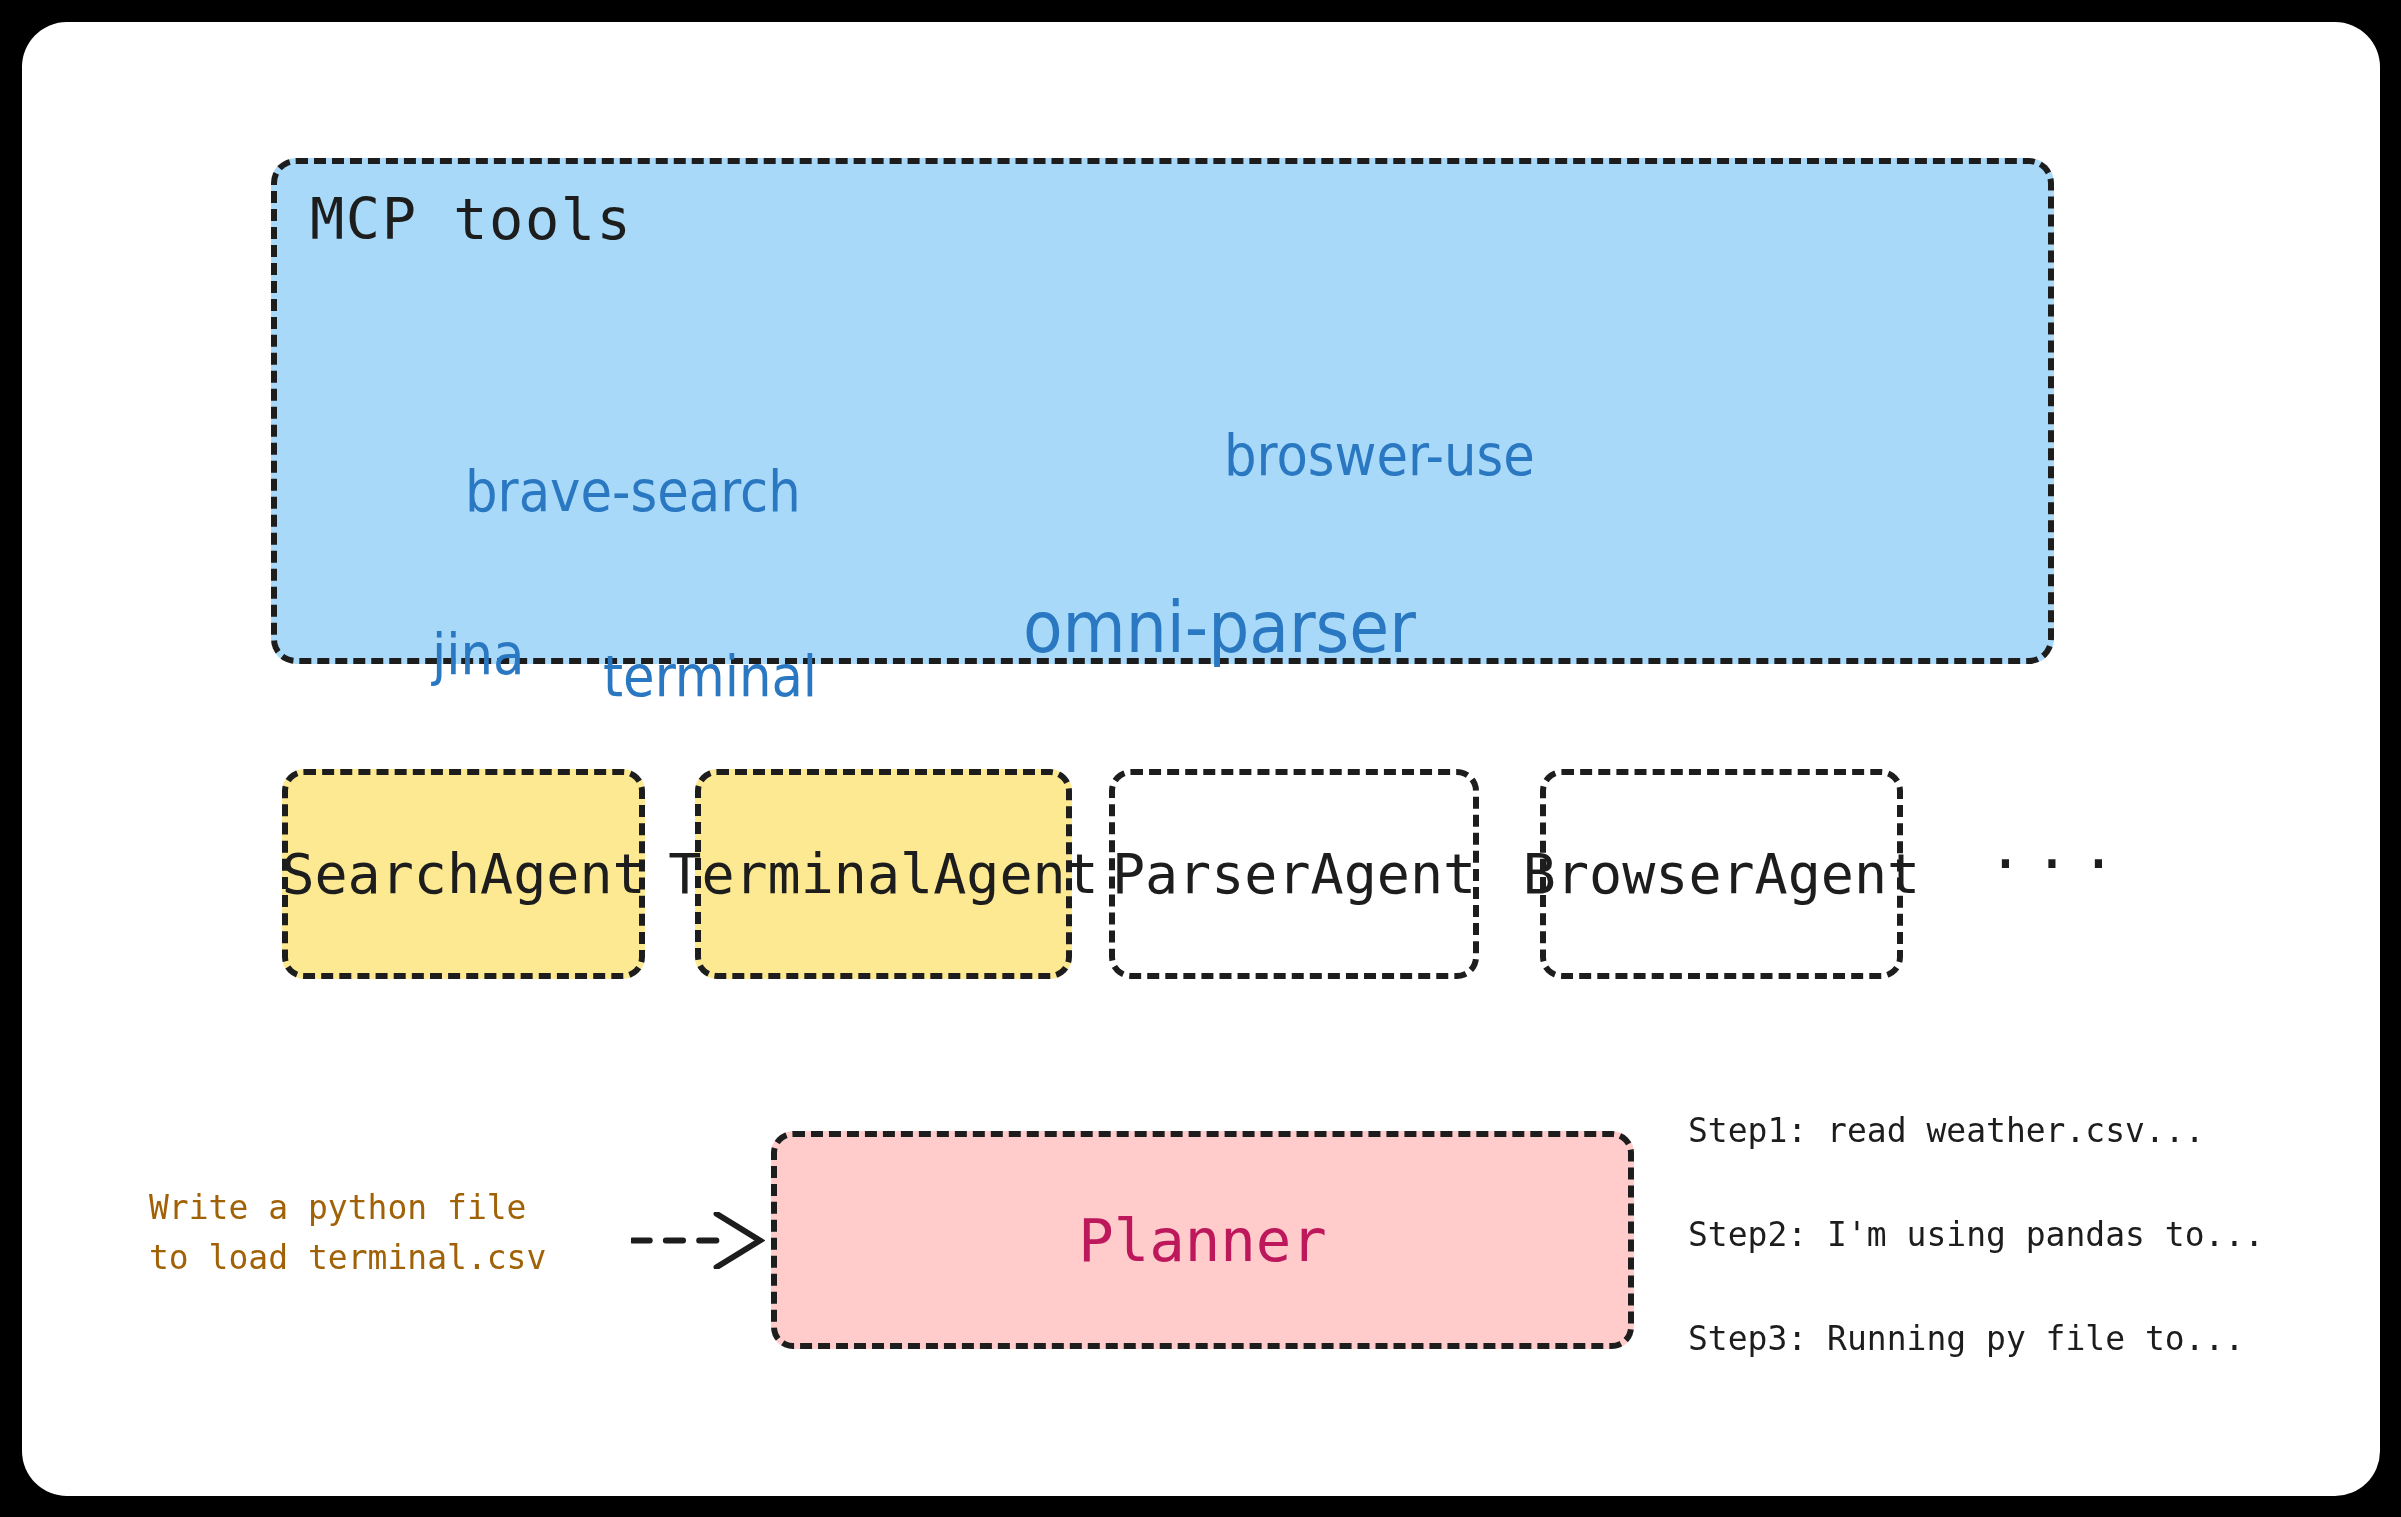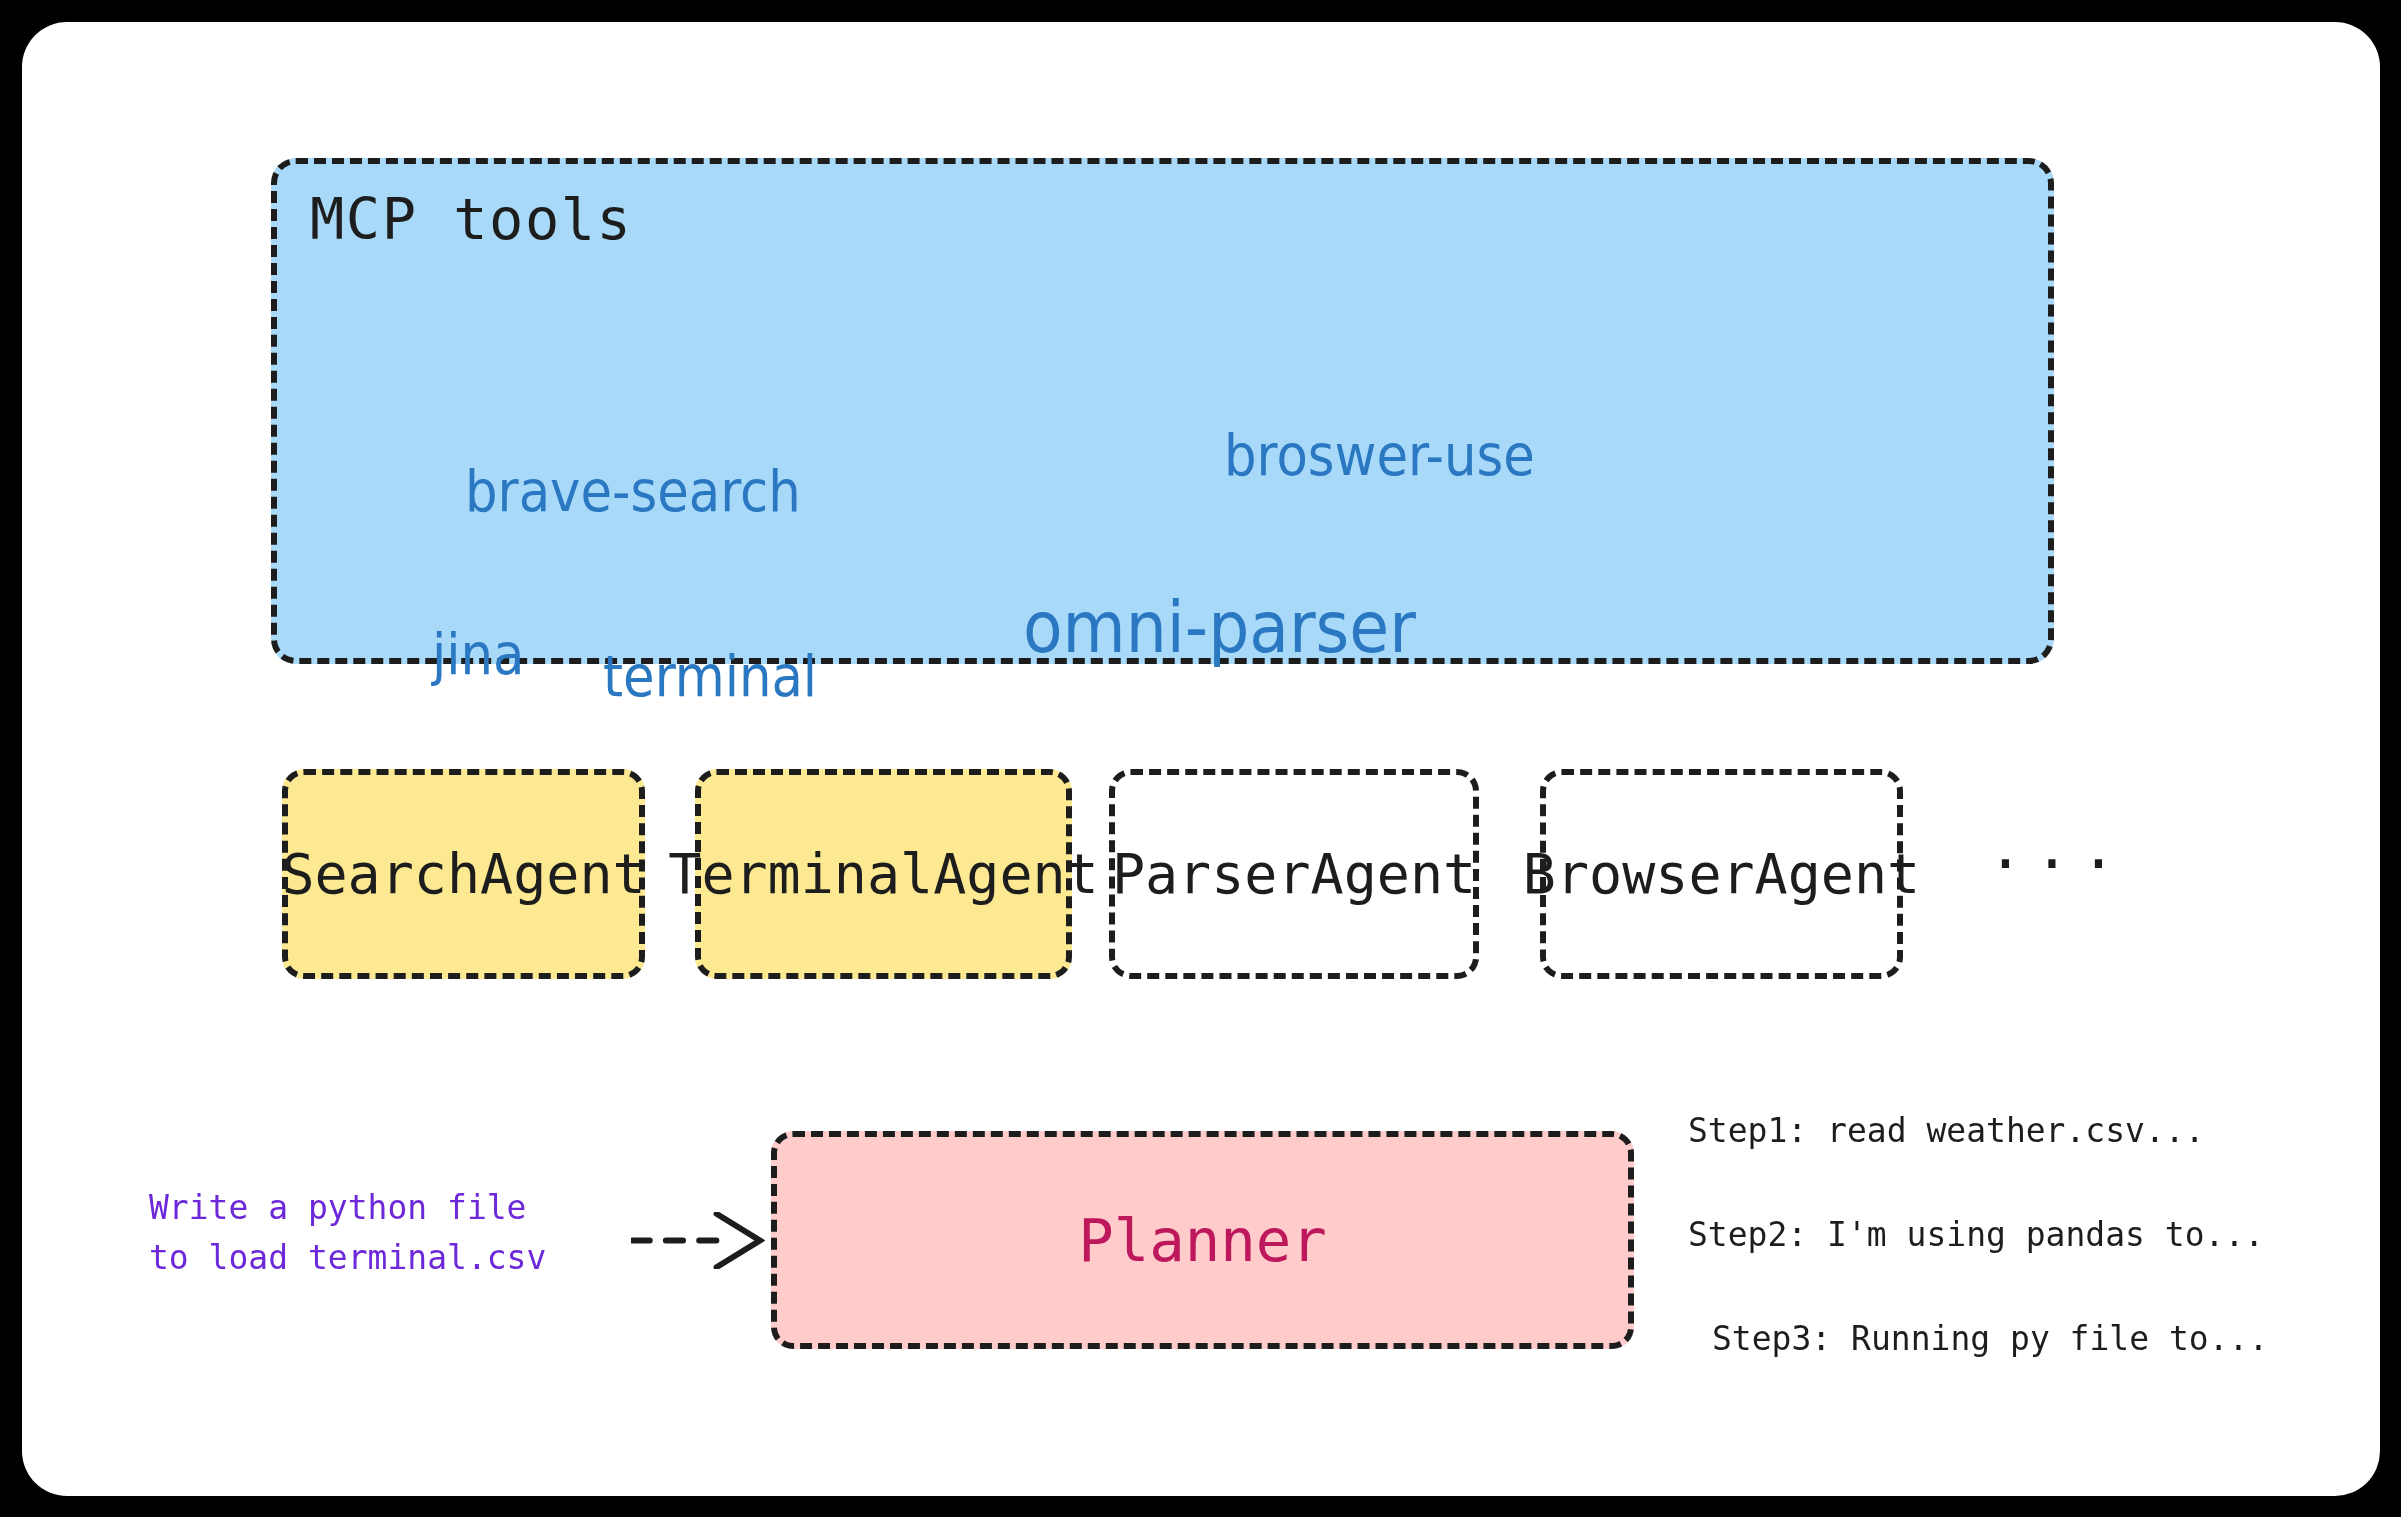--- a/index.html
+++ b/index.html
@@ -95,21 +95,21 @@
     line-height: 1;
   }
 
   
   #prompt-text {
     position: absolute;
     left: 127px;
     top: 1161px;
     font-size: 33px;
     line-height: 1.52;
-    color: #6d28d9;
+    color: #a16207;
     white-space: nowrap;
     letter-spacing: 0px;
   }
 
   #prompt-arrow {
     position: absolute;
     left: 609px;
     top: 1190px;
     width: 134px;
     height: 57px;
@@ -140,21 +140,21 @@
     left: 1666px;
     top: 1092px;
     color: #1d1d1d;
   }
   .step-line {
     font-size: 33px;
     line-height: 1;
     margin-bottom: 71px;
     white-space: nowrap;
   }
-  .step-line:last-child { margin-bottom: 0; margin-left: 24px; }
+  .step-line:last-child { margin-bottom: 0; }
 </style>
 </head>
 <body>
 
 <div id="canvas">
   <div id="page">
 
     <div id="mcp-panel">
       <div id="mcp-title">MCP tools</div>
 

